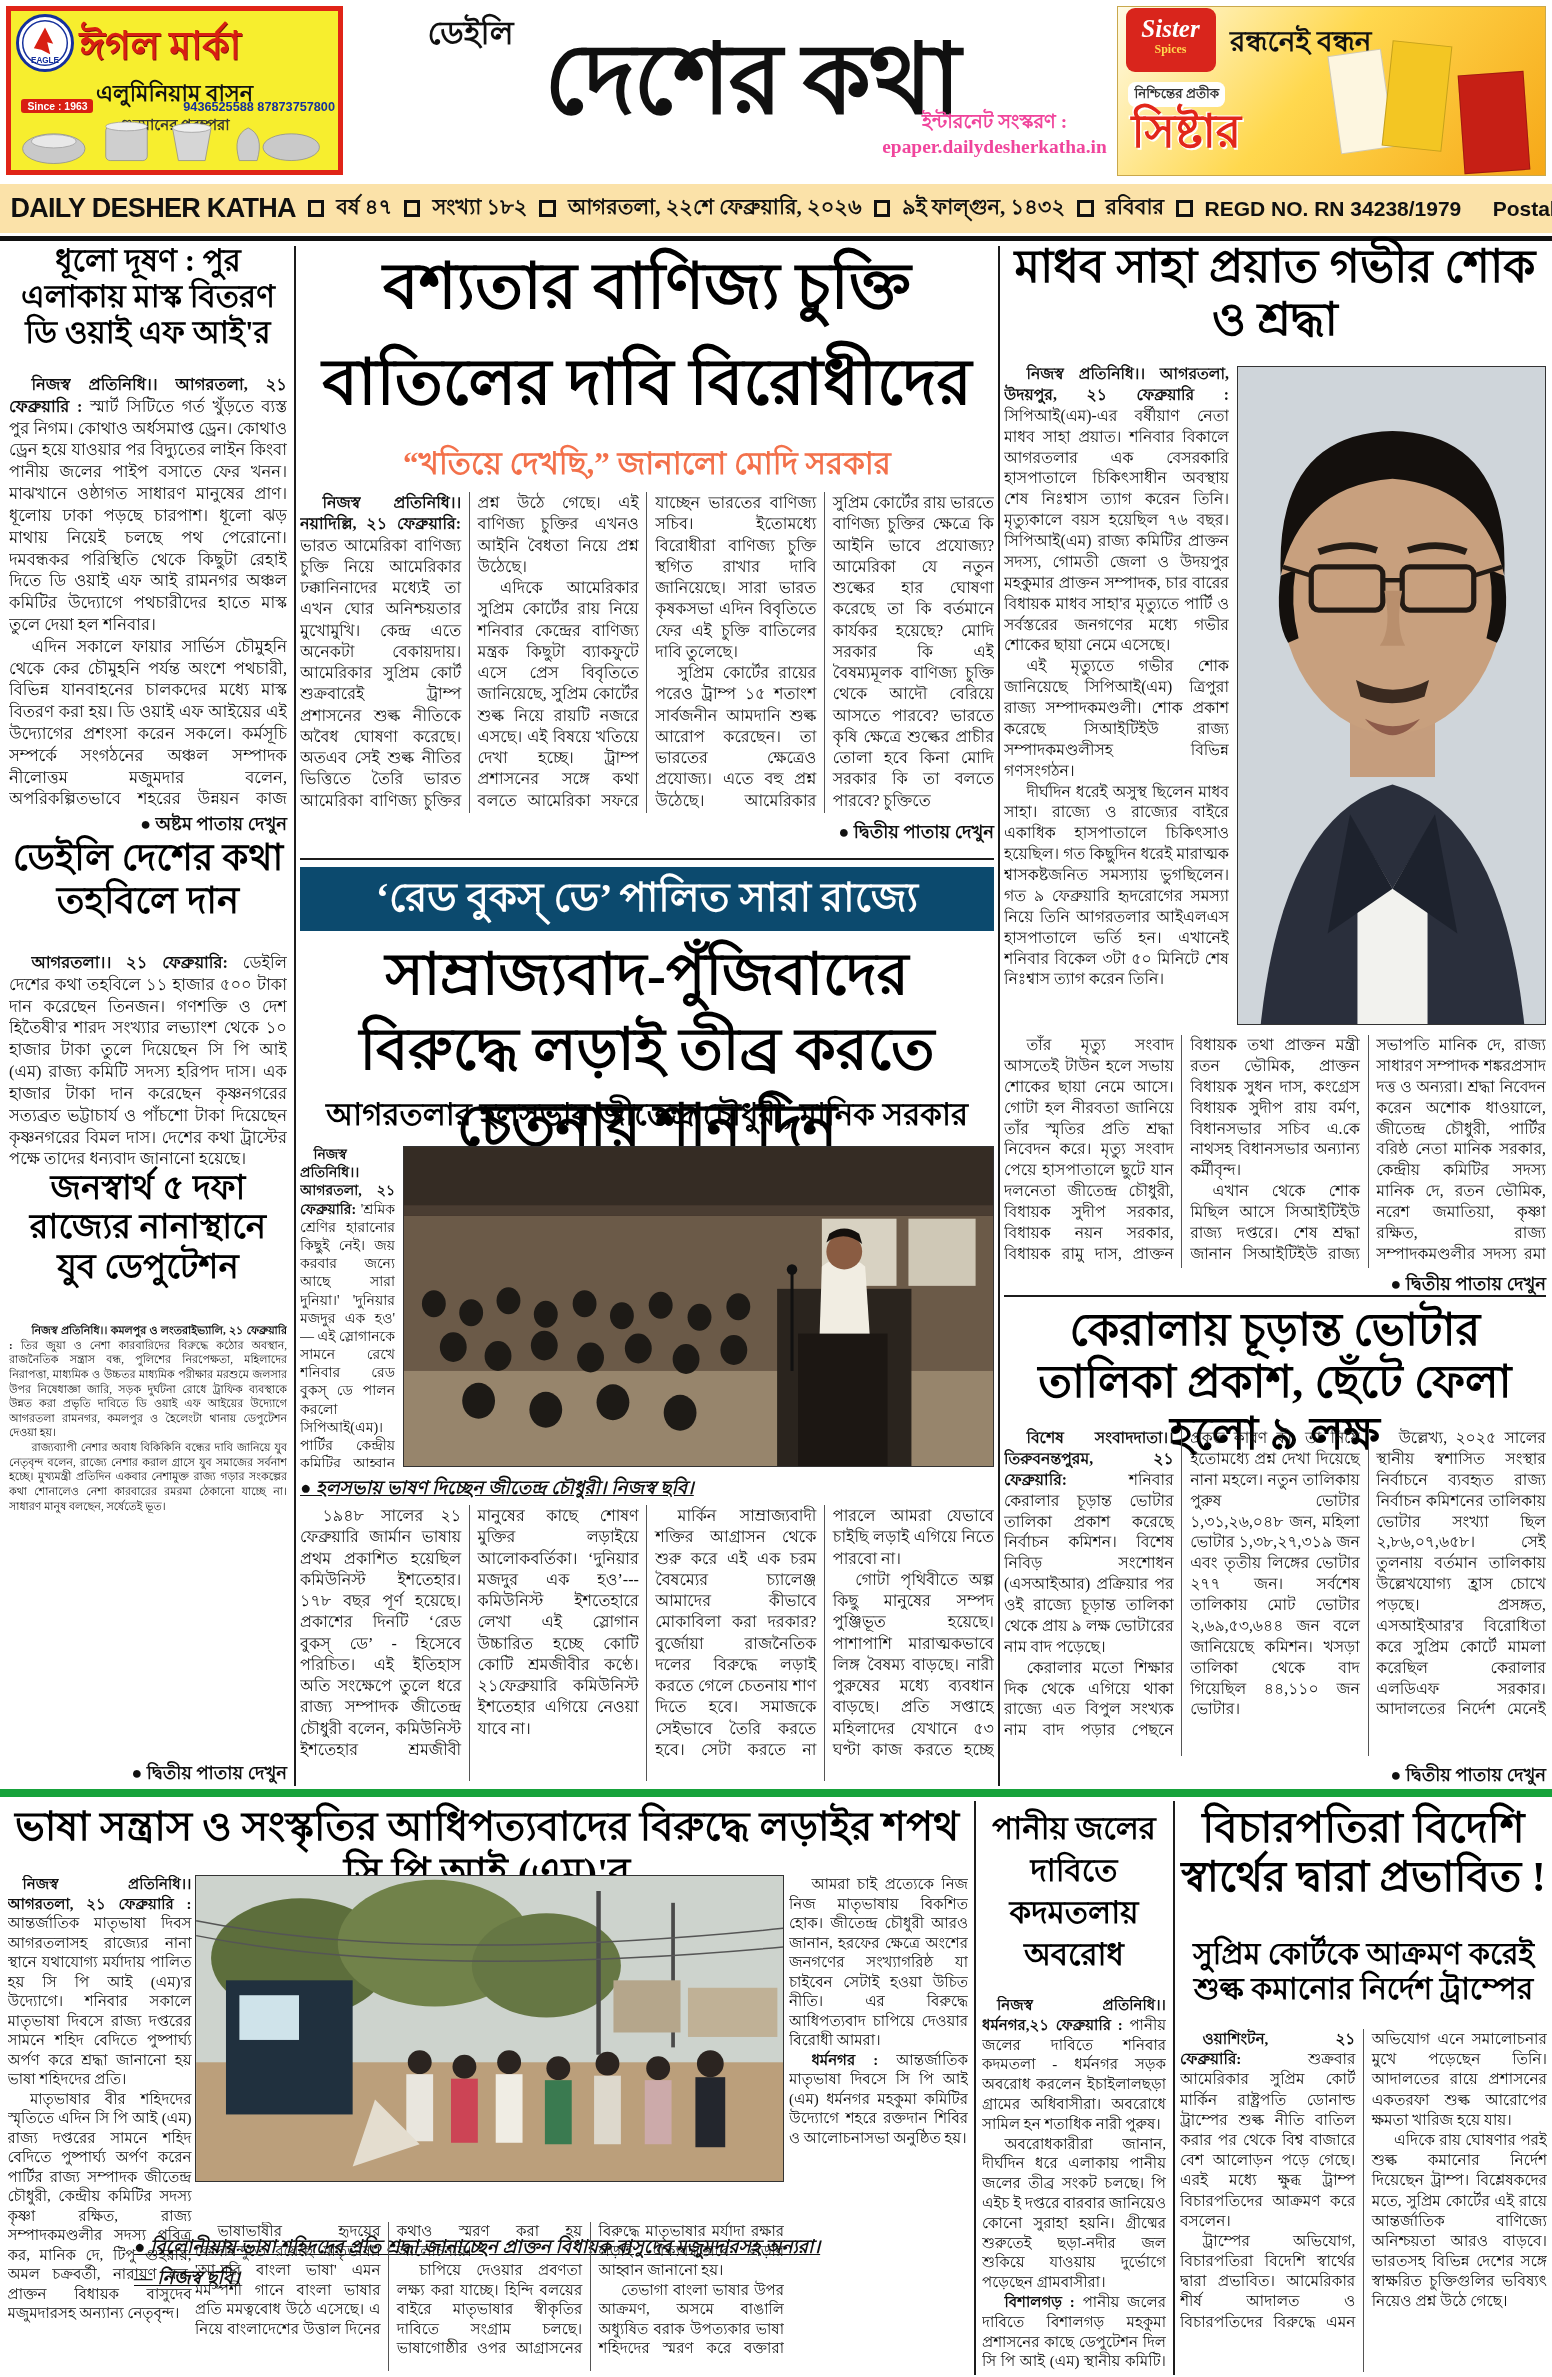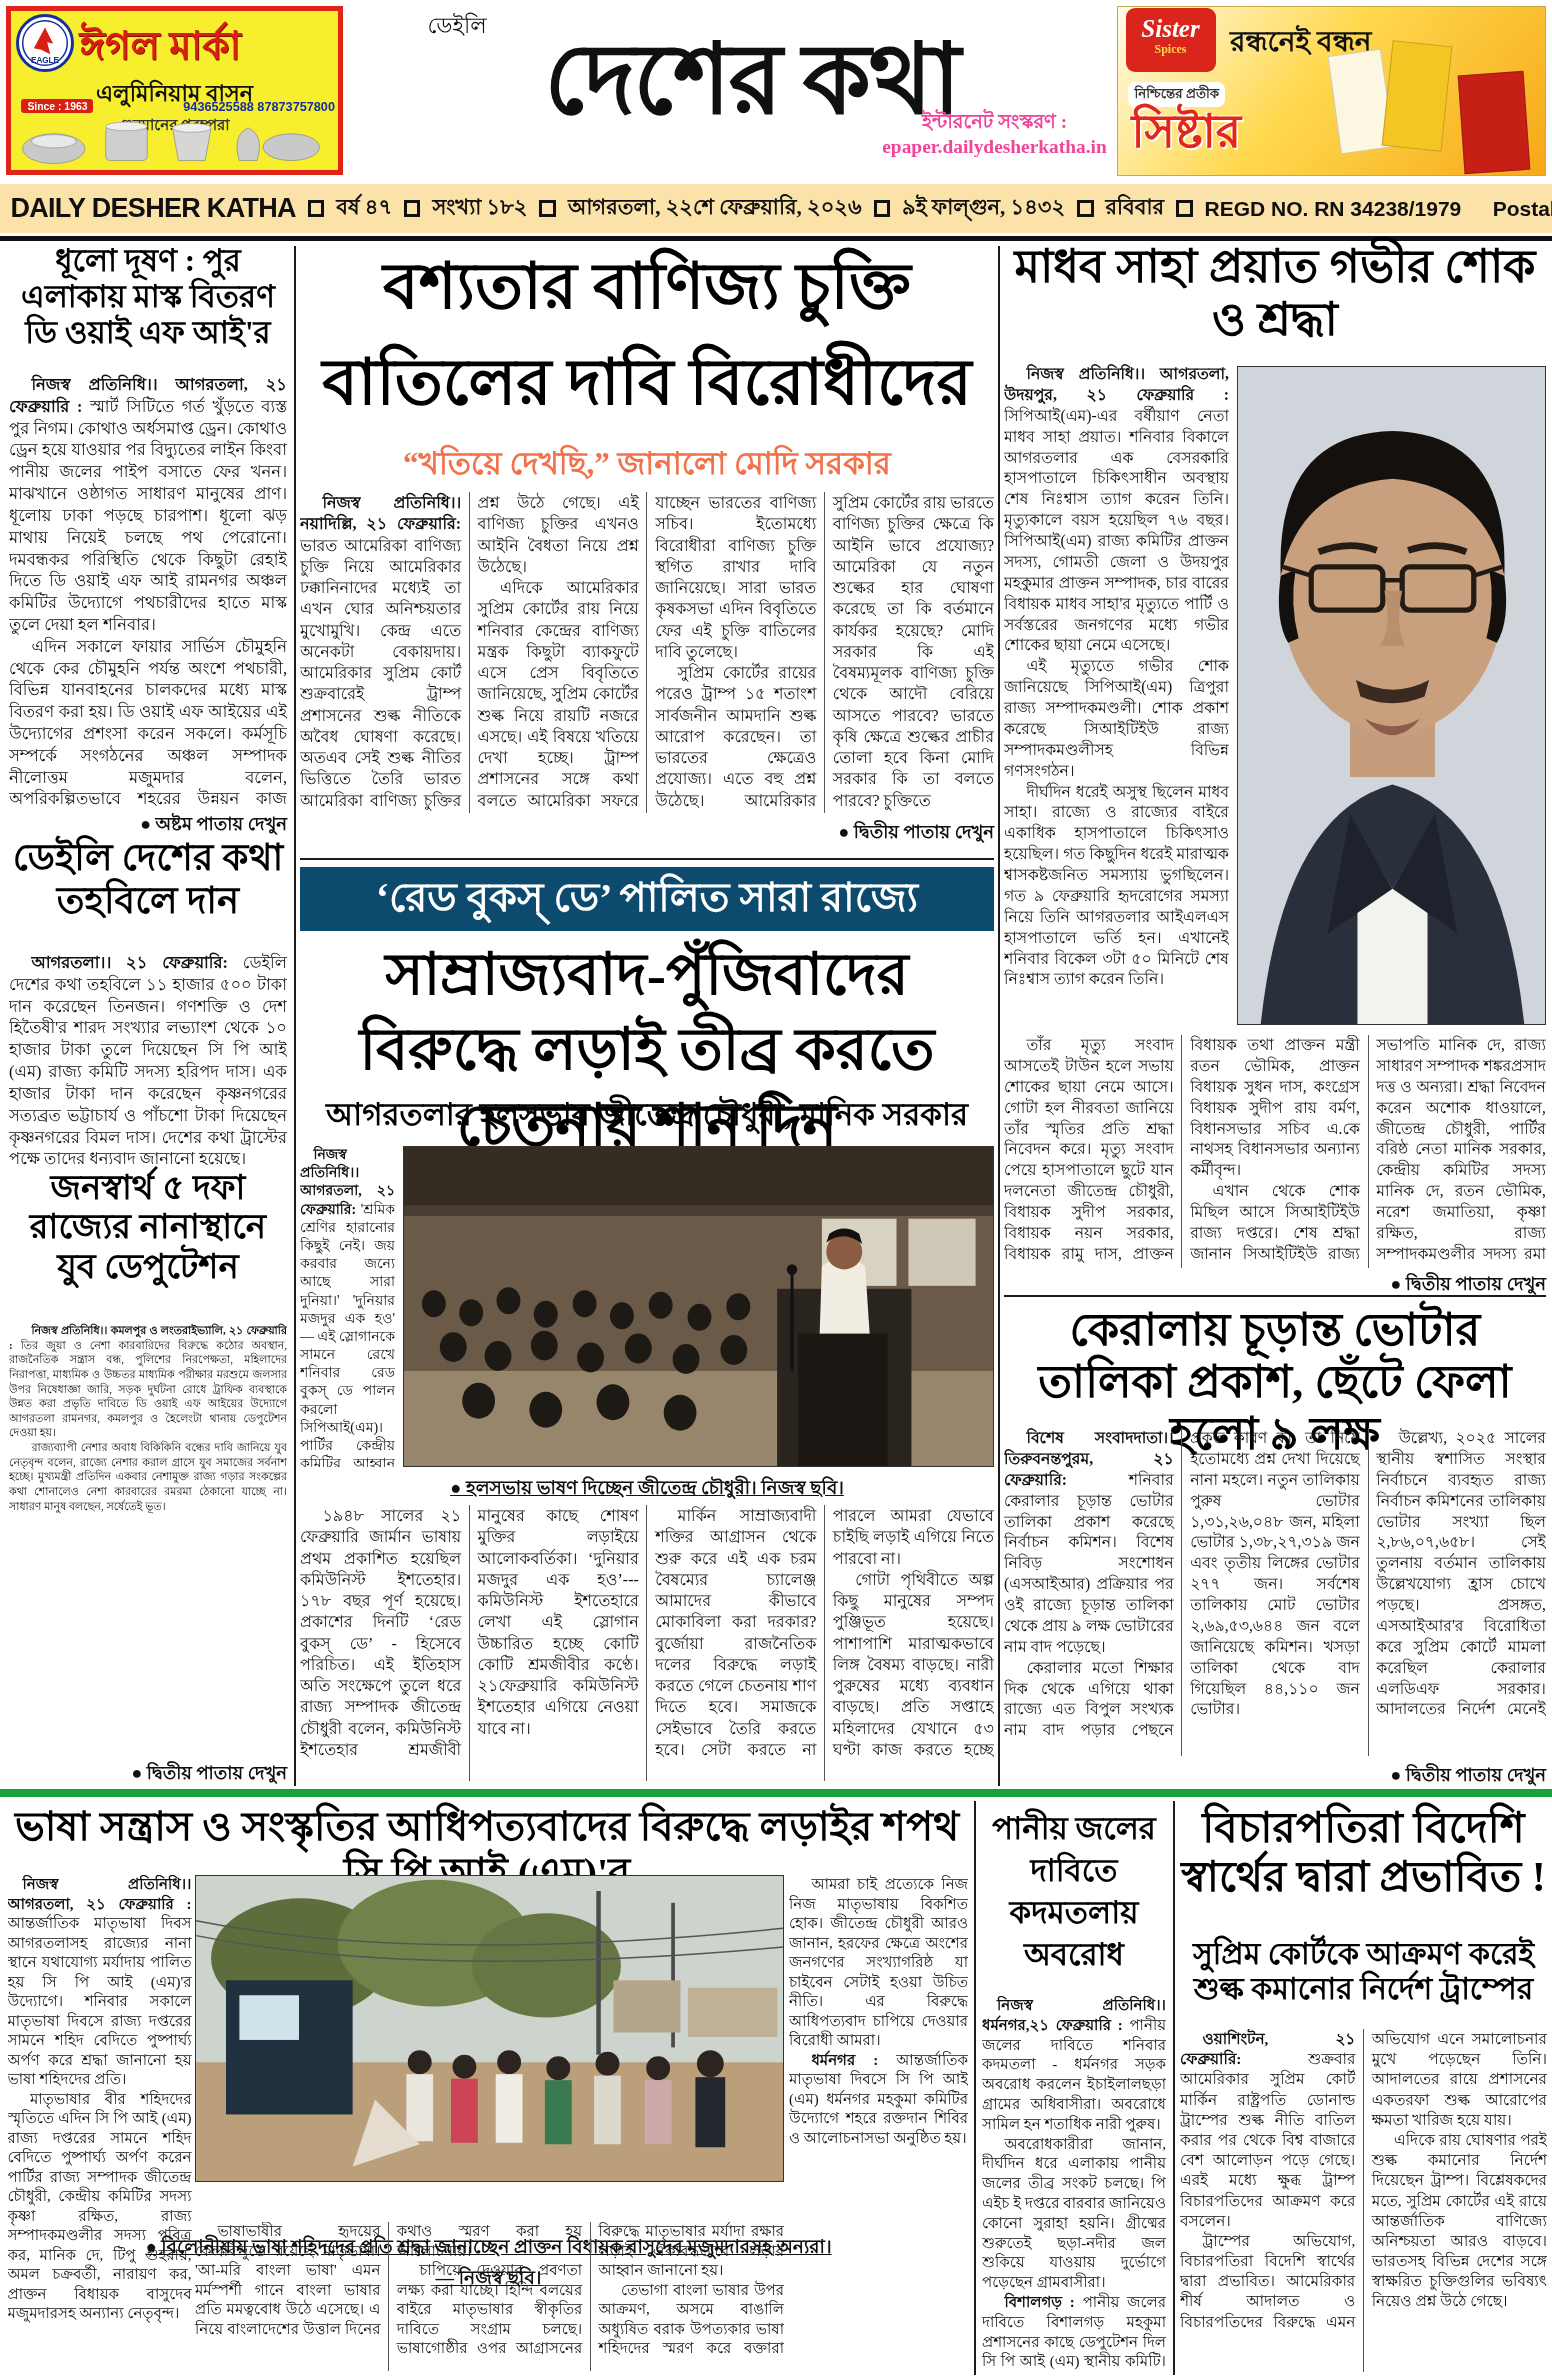--- a/index.html
+++ b/index.html
@@ -9,32 +9,32 @@
   .hd{font-weight:bold;text-align:center;line-height:1.16;color:#000;}
   .bd{text-align:justify;overflow:hidden;line-height:1.33;}
   .bd p{margin:0;text-indent:22.4px;}
   .lead b{font-weight:bold;}
   .jump{font-weight:bold;text-align:right;font-size:18px;}
   .cols2{column-count:2;column-gap:16.4px;column-rule:0.7px solid #555;}
   .cols3{column-count:3;column-gap:16.4px;column-rule:0.7px solid #555;}
   .cols4{column-count:4;column-gap:16.4px;column-rule:0.7px solid #555;}
   .vrule{position:absolute;width:1.5px;background:#1c1c1c;}
   .hrule{position:absolute;height:2.2px;background:#1c1c1c;}
-  .caption{text-align:center;font-weight:bold;}
+  .caption{text-align:left;font-weight:bold;font-style:italic;}
   .caption span{text-decoration:underline;}
   
   #ad-left{left:6px;top:6px;width:337px;height:169px;background:#f7ee2e;border:5.2px solid #e02417;box-sizing:border-box;overflow:hidden;}
   #ad-left .row1{display:flex;align-items:center;gap:6px;padding:3px 4.5px 0 4.5px;}
   #ad-left .eagletitle{color:#d81f12;font-weight:bold;font-size:39px;line-height:1;text-shadow:0.7px 0.7px 0 #7a1208;}
   #ad-left .l1{text-align:center;font-weight:bold;font-size:22.4px;color:#111;}
   #ad-left .l2{text-align:center;font-weight:bold;font-size:15px;color:#333;}
   #ad-left .since{position:absolute;left:10.4px;top:88px;background:#d81f12;color:#fff;font-size:10.4px;font-weight:bold;padding:1.5px 6px;border-radius:3px;font-family:"Liberation Sans",sans-serif;}
   #ad-left .phones{position:absolute;right:3px;top:90px;color:#15309c;font-weight:bold;font-size:12.7px;font-family:"Liberation Sans",sans-serif;text-align:right;line-height:1.1;}
   #masthead{left:414px;top:6px;width:675px;height:173px;}
-  #m-prefix{position:absolute;left:13.4px;top:1.5px;font-size:22px;font-weight:normal;}
+  #m-prefix{position:absolute;left:13.4px;top:1.5px;font-size:32px;font-weight:bold;}
   #m-title{position:absolute;left:0;top:25px;width:100%;text-align:center;font-size:98px;font-weight:bold;line-height:1.02;letter-spacing:-2.2px;}
   #m-eng{position:absolute;left:0;bottom:1.5px;width:100%;text-align:center;font-family:"Liberation Sans",sans-serif;font-weight:bold;font-size:17px;}
   #internet{left:879px;top:109px;width:231px;text-align:center;color:#f0459c;font-weight:bold;line-height:1.3;font-size:19.4px;}
   #ad-right{left:1117px;top:6px;width:429px;height:170px;box-sizing:border-box;border:0.7px solid #c9a84c;
             background:linear-gradient(130deg,#fffbe8 0%,#ffd84e 45%,#f6a818 100%);overflow:hidden;}
   #sister-logo{position:absolute;left:7.5px;top:1px;width:90px;height:64px;background:#d9251c;border-radius:9px;color:#fff;text-align:center;font-weight:bold;font-family:"Liberation Serif",serif;}
   #sister-logo .s1{font-size:25px;font-style:italic;line-height:1.05;padding-top:7.5px;}
   #sister-logo .s2{font-size:12px;color:#ffd84e;}
   #ad-right .tagline{position:absolute;left:112px;top:13.4px;font-size:28px;font-weight:bold;color:#111;}
   #ad-right .note{position:absolute;left:10.4px;top:75px;background:#fff;border-radius:7.5px;padding:1.5px 6px;font-size:13.4px;font-weight:bold;color:#333;}

